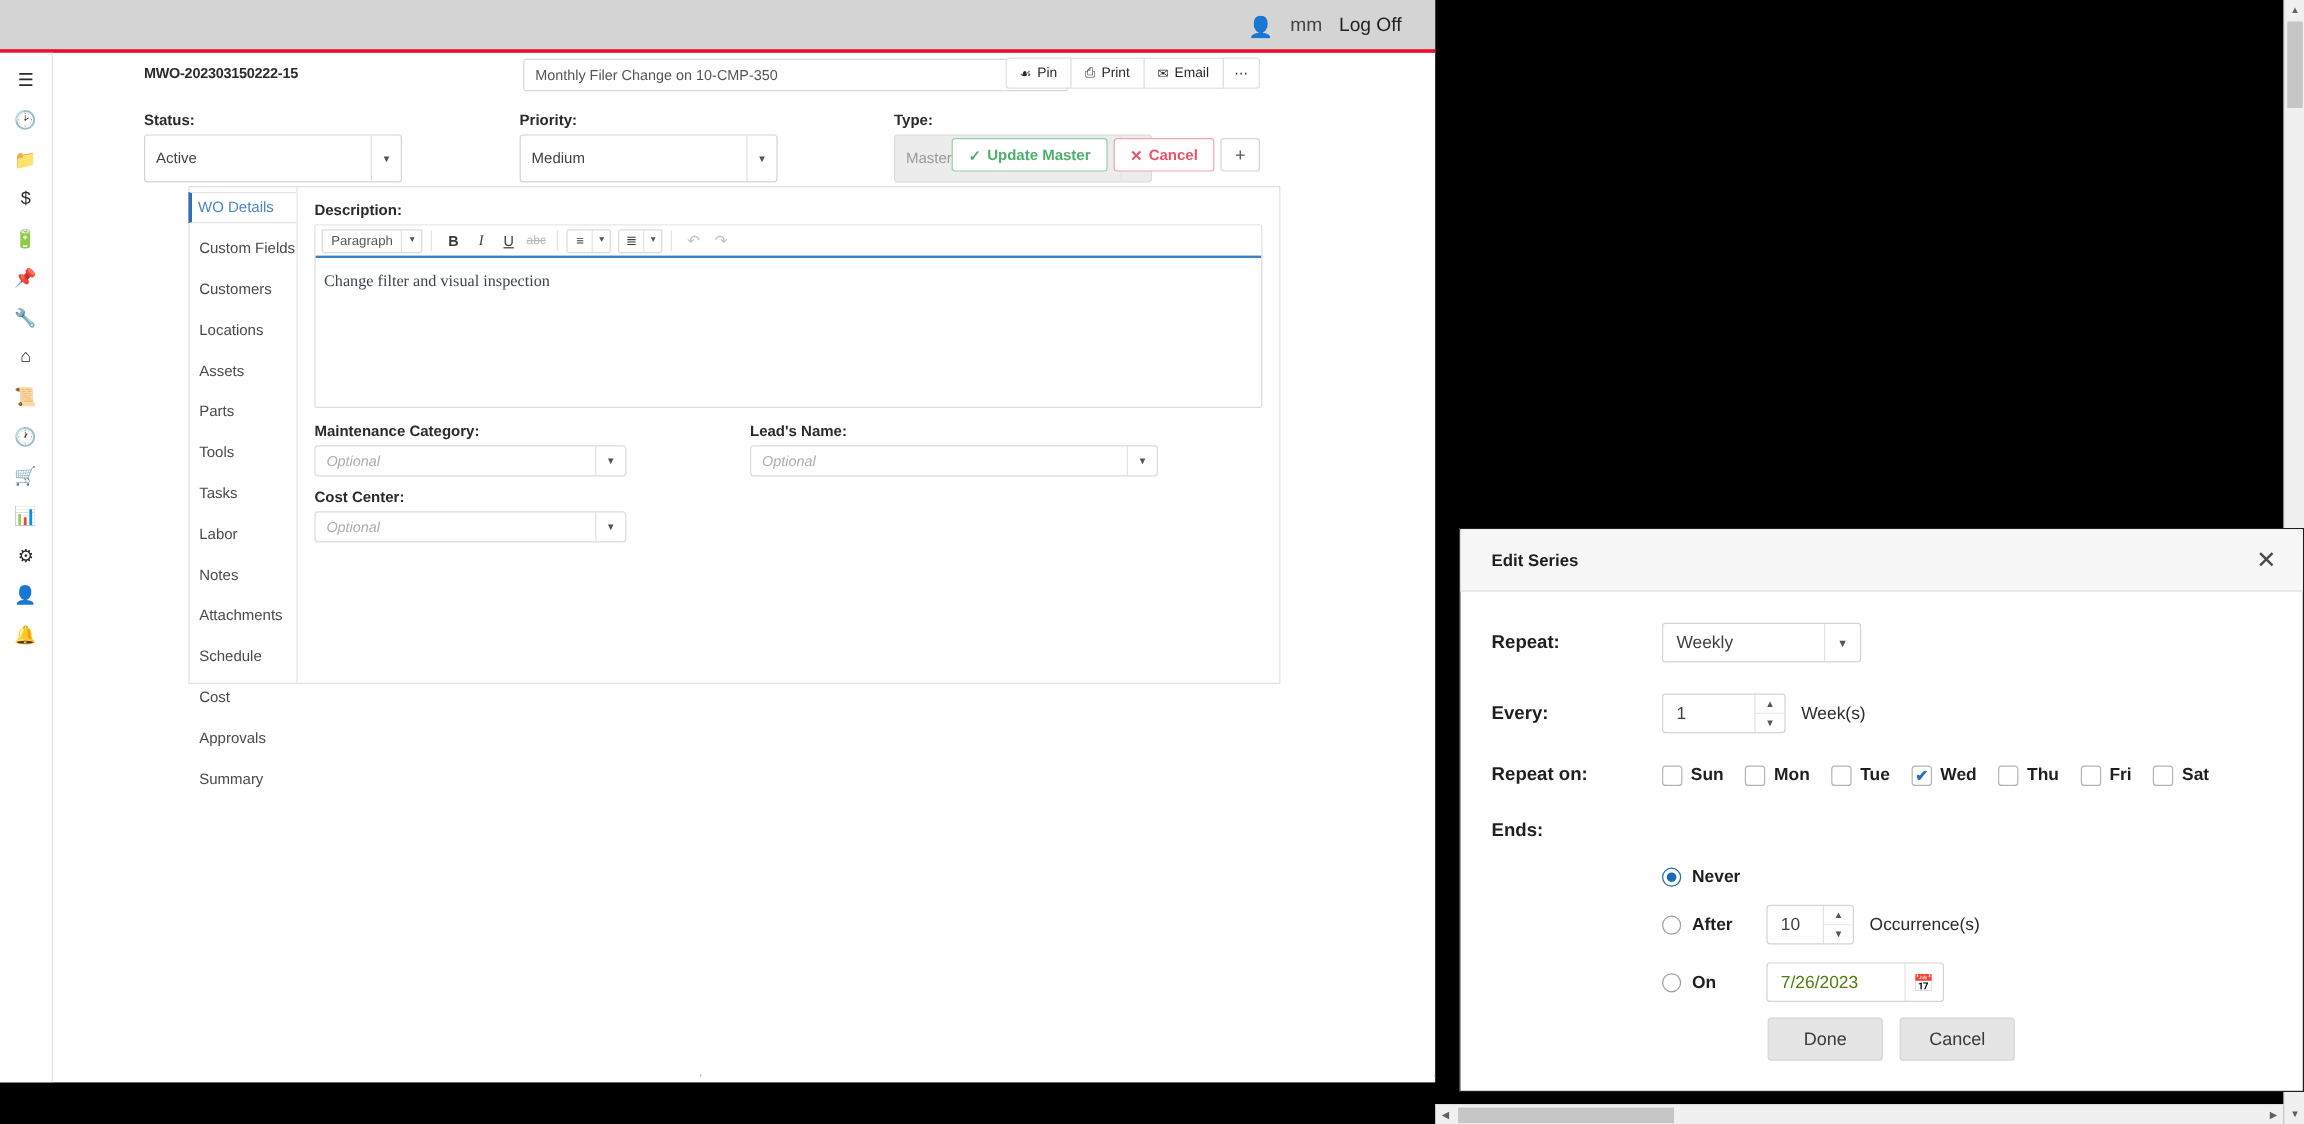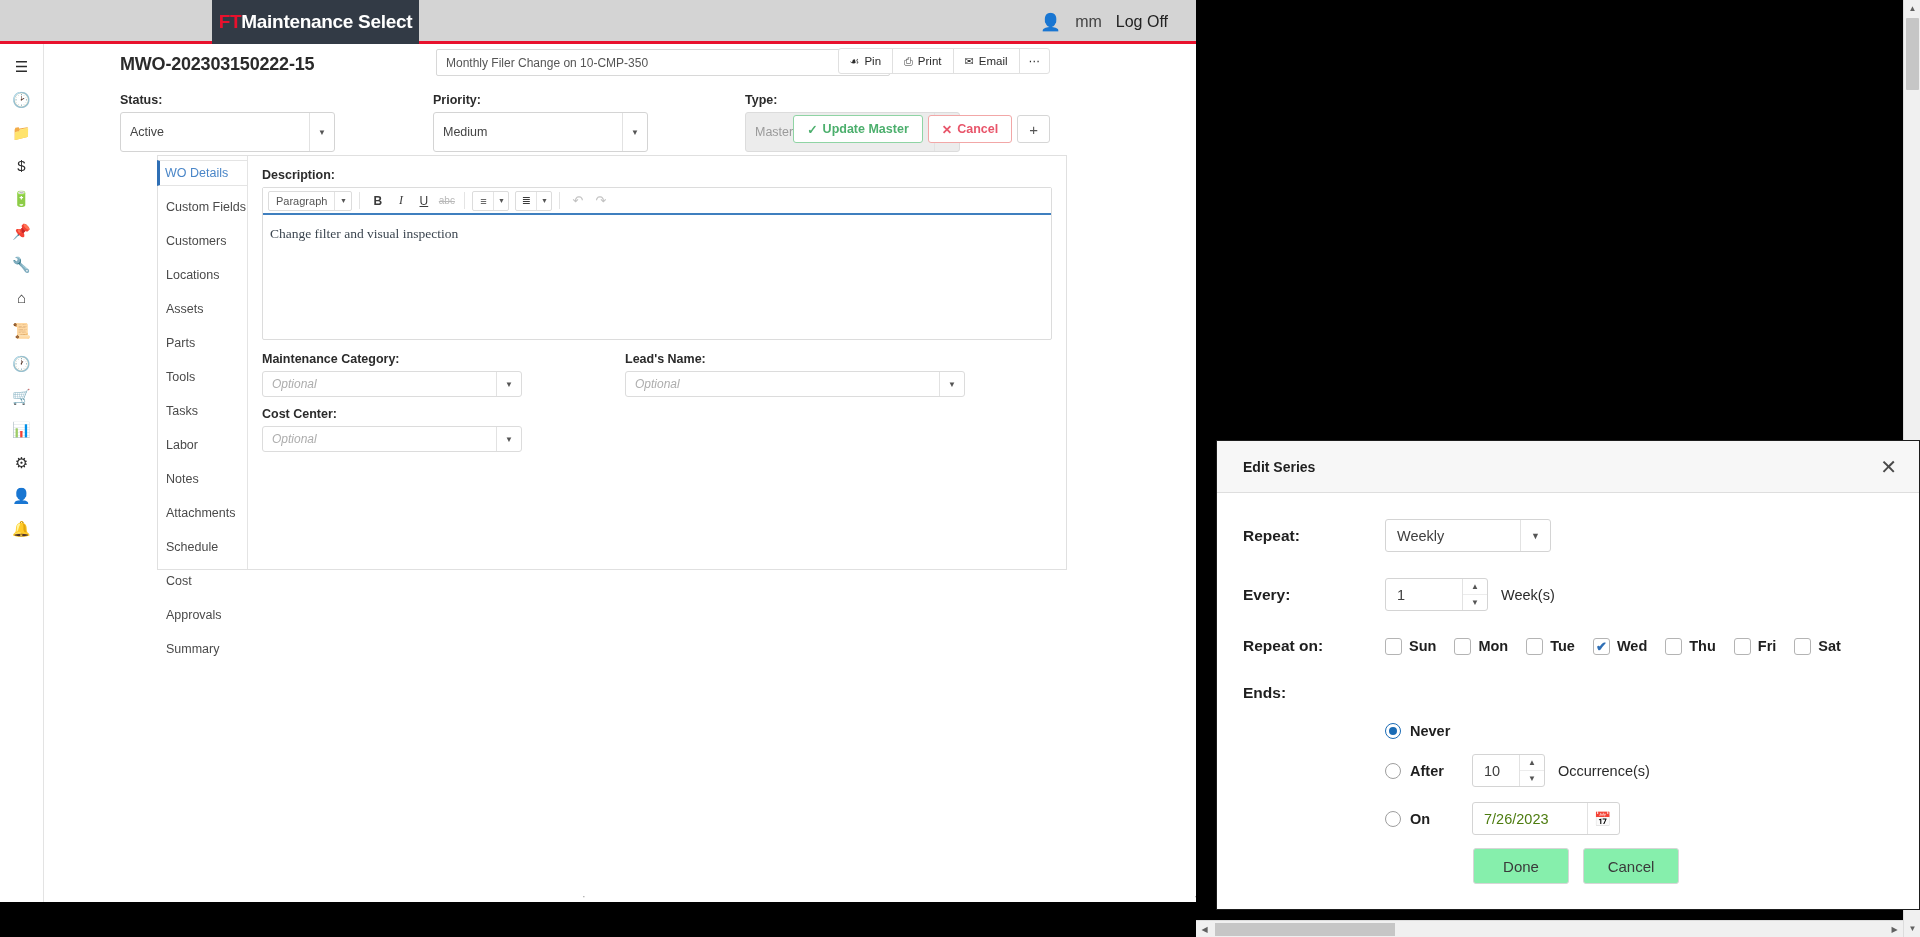--- a/index.html
+++ b/index.html
@@ -46,21 +46,21 @@
     width: 44px; height: 33px; display: flex; align-items: center; justify-content: center;
     font-size: 15px; color: #2b2b2b; cursor: pointer;
   }
 
   
   .content { position: absolute; left: 44px; top: 47px; width: 1152px; height: 855px; }
 
   .wo-header { position: relative; height: 46px; }
   .wo-id {
     position: absolute; left: 76px; top: 7px;
-    font-size: 18px; font-weight: bold; color: #2b2b2b; letter-spacing: -0.2px;
+    font-size: 12px; font-weight: bold; color: #2b2b2b; letter-spacing: -0.2px;
   }
   .wo-title-field {
     position: absolute; left: 392px; top: 2px; width: 454px; height: 27px;
     border: 1px solid #d8d8d8; border-radius: 2px; background: #fff;
     display: flex; align-items: center; padding: 0 9px;
     font-size: 12px; color: #555;
   }
   .hdr-actions { position: absolute; right: 146px; top: 1px; display: flex; }
   .hdr-btn {
     height: 26px; border: 1px solid #e0e0e0; background: #fff;
@@ -241,37 +241,34 @@
     display: flex; align-items: center; position: relative;
   }
   .datebox .dv { font-size: 14.5px; color: #4d7c0f; padding-left: 11px; }
   .datebox .dicon {
     position: absolute; right: 0; top: 0; width: 32px; height: 100%;
     border-left: 1px solid #e2e2e2; display: flex; align-items: center; justify-content: center;
     font-size: 14px; color: #555; cursor: pointer;
   }
   .dialog-footer { position: absolute; right: 240px; bottom: 26px; display: flex; gap: 14px; }
   .d-btn {
-    width: 96px; height: 36px; border: 1px solid #d6d6d6; border-radius: 3px; background: #86efac;
+    width: 96px; height: 36px; border: 1px solid #d6d6d6; border-radius: 3px; background: #e5e5e5;
     display: flex; align-items: center; justify-content: center;
     font-size: 15px; color: #3a3a3a; cursor: pointer;
   }
   .dot-mark { position: absolute; font-size: 11px; color: #9a9a9a; }
 </style>
 </head>
 <body>
 
 <div class="screen">
 
   <div class="app-viewport">
 
     <div class="topbar">
-      <div class="logo-block">
-        <div class="logo-text"><span class="ft">FT</span><span>Maintenance Select</span></div>
-      </div>
       <div class="user-area">
         <span class="user-icon">👤</span>
         <span class="user-name">mm</span>
         <span class="logoff">Log Off</span>
       </div>
     </div>
 
     <div class="rail">
       <div class="rail-icon">☰</div>
       <div class="rail-icon">🕑</div>

